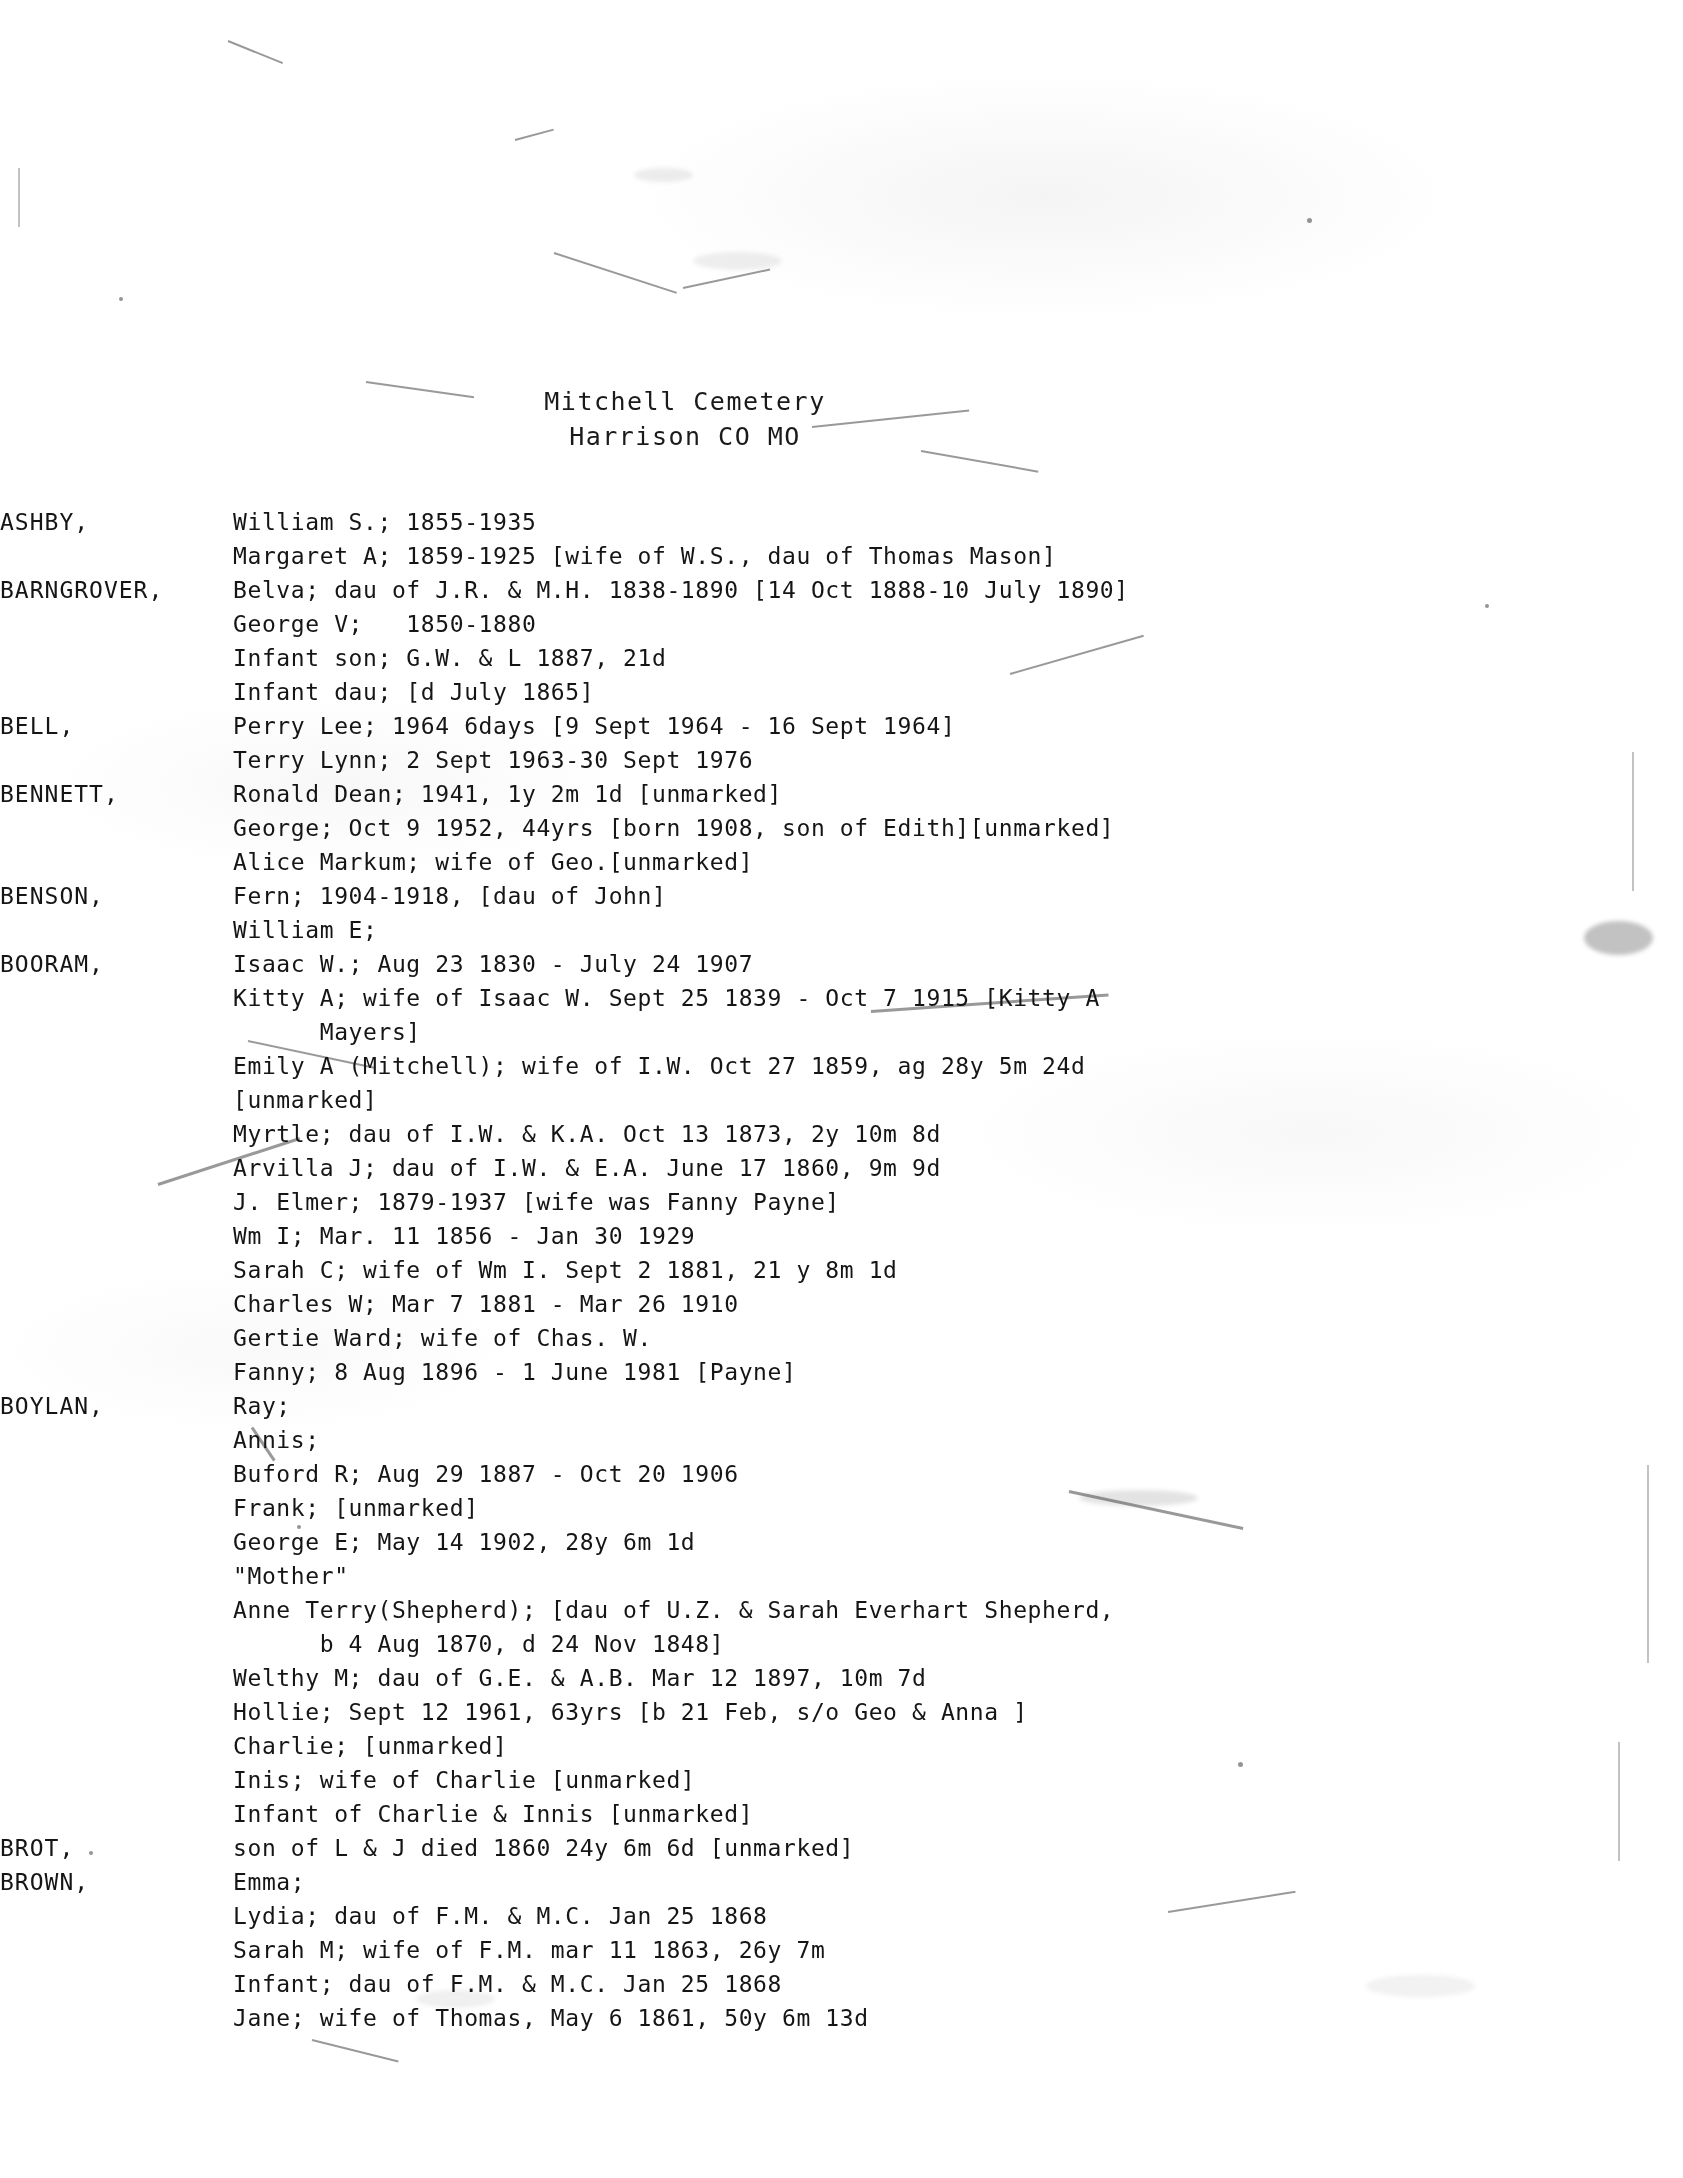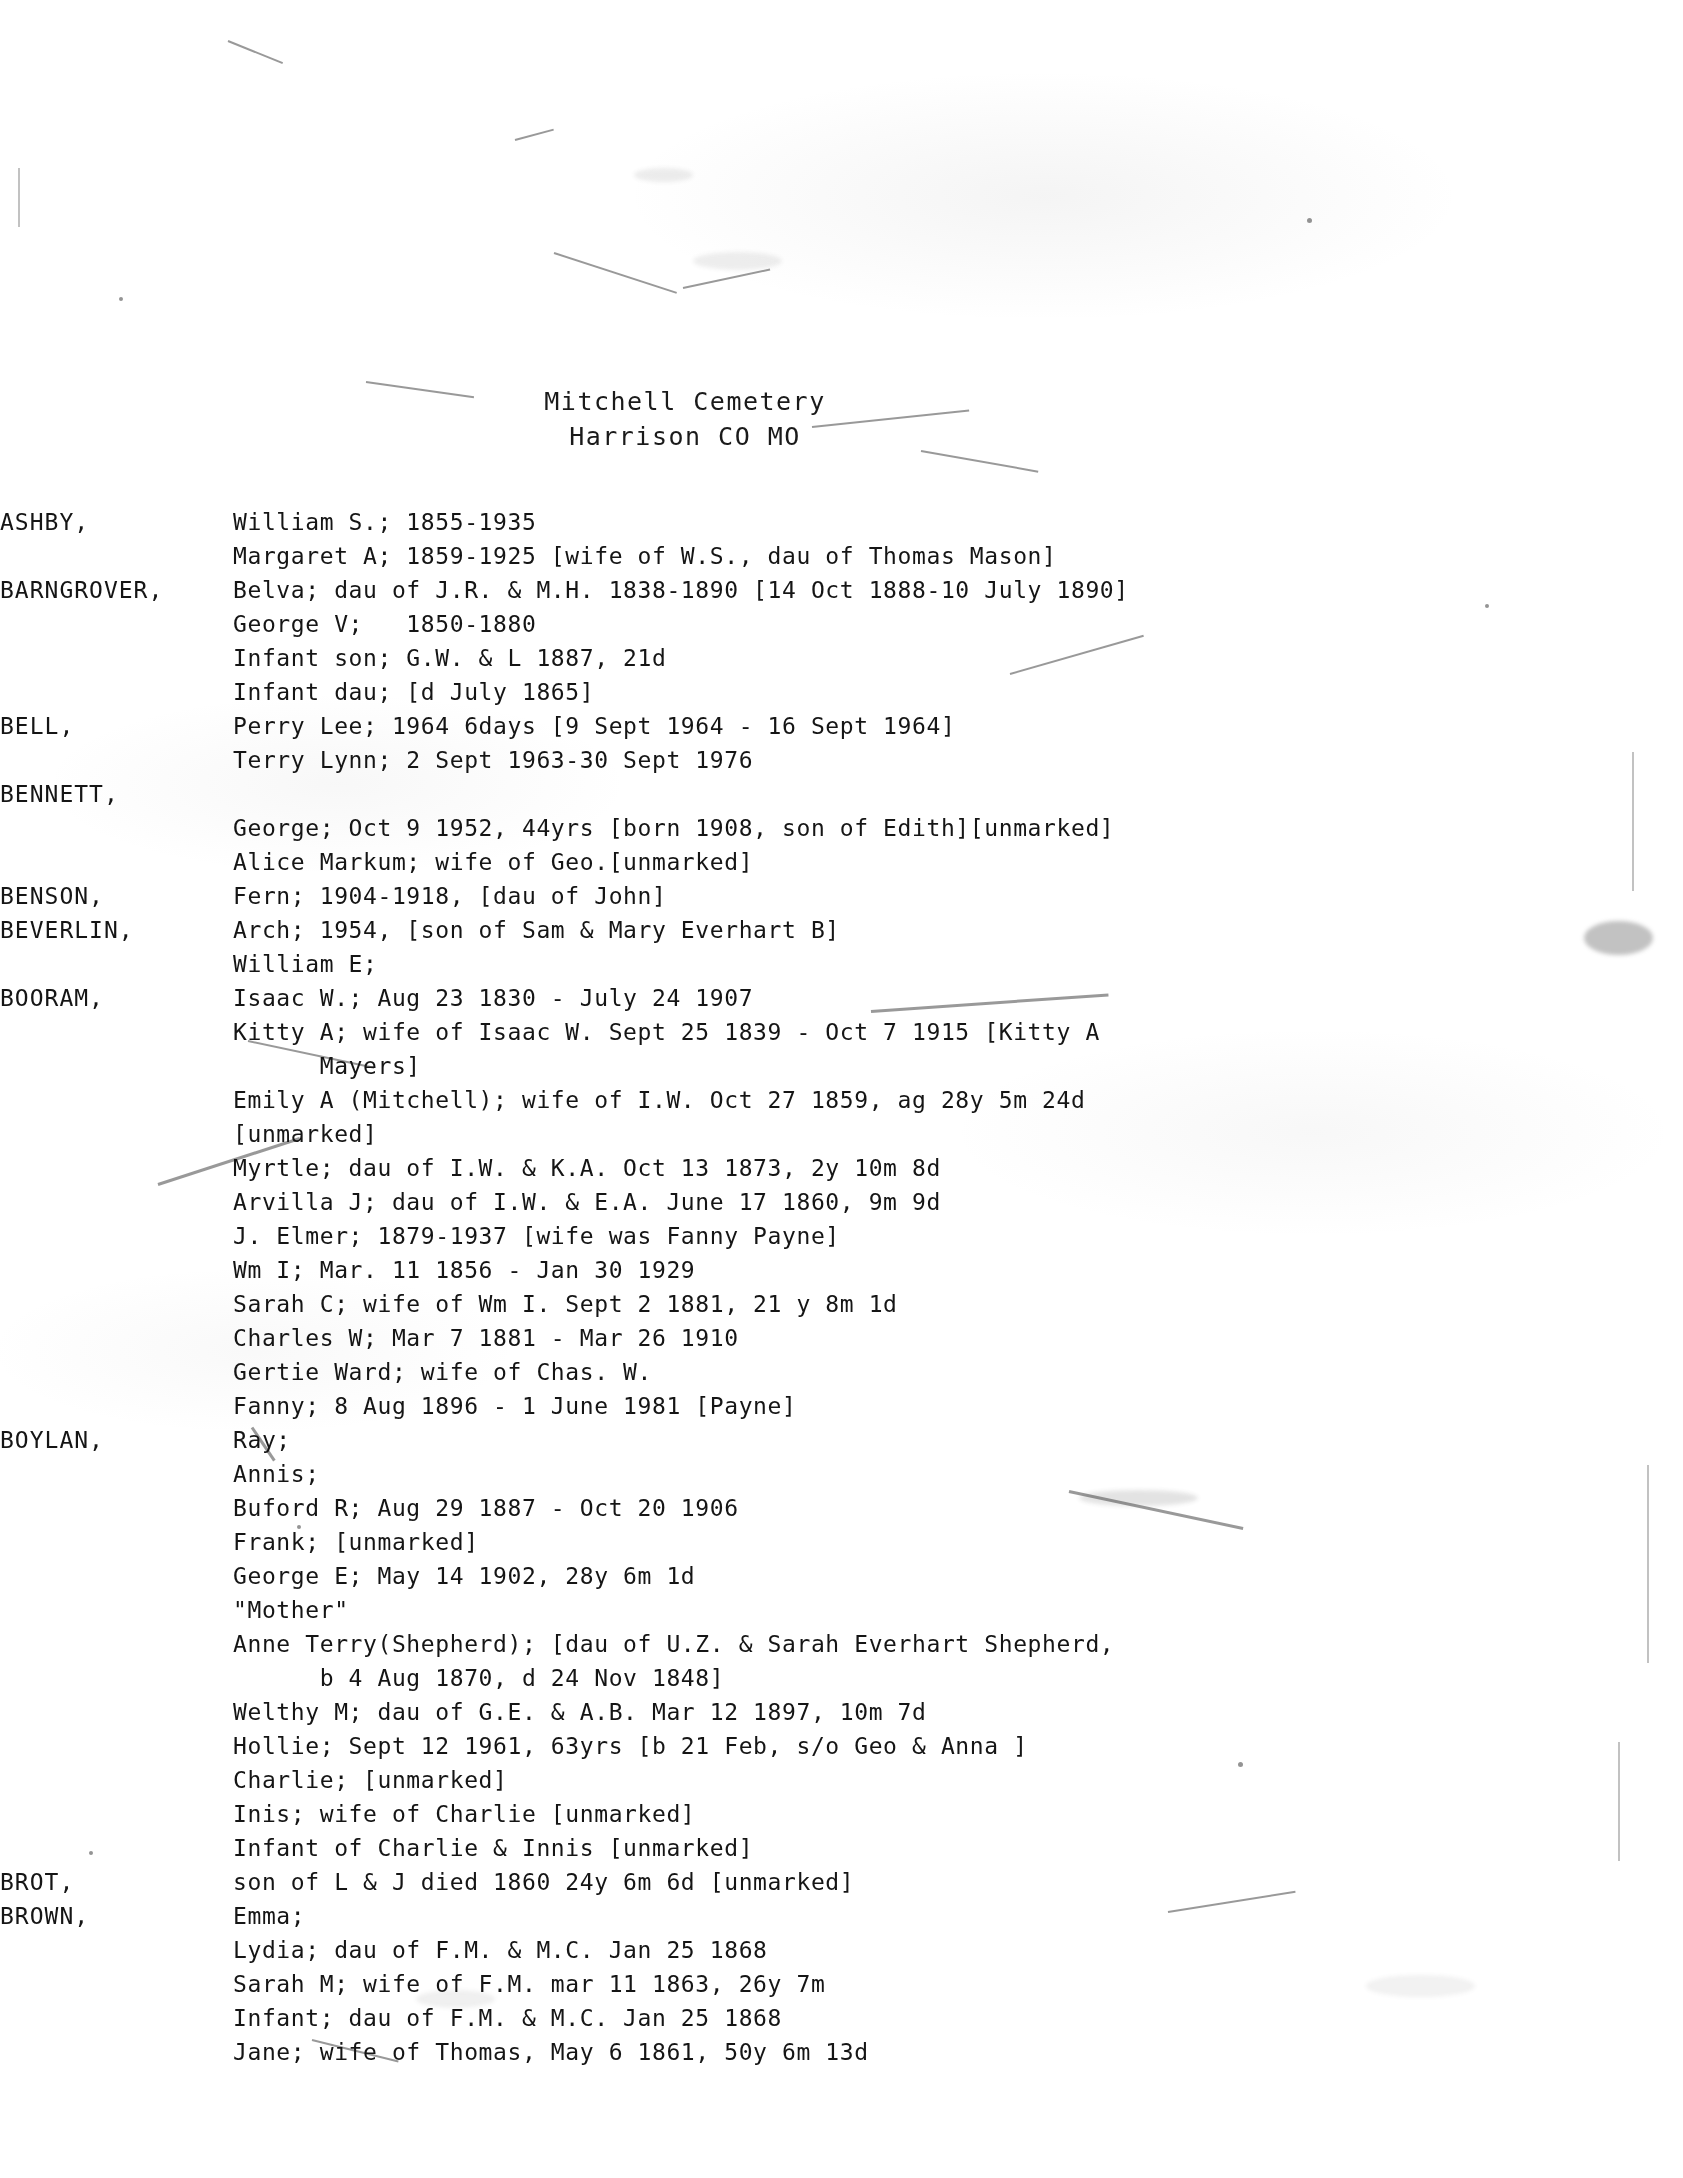--- a/index.html
+++ b/index.html
@@ -138,25 +138,24 @@
 
   <div class="doc-body" id="entries">
       <div class="entry-row"><div class="surname-col">ASHBY,</div><div class="detail-col">William S.; 1855-1935</div></div>
       <div class="entry-row"><div class="surname-col"></div><div class="detail-col">Margaret A; 1859-1925 [wife of W.S., dau of Thomas Mason]</div></div>
       <div class="entry-row"><div class="surname-col">BARNGROVER,</div><div class="detail-col">Belva; dau of J.R. &amp; M.H. 1838-1890 [14 Oct 1888-10 July 1890]</div></div>
       <div class="entry-row"><div class="surname-col"></div><div class="detail-col">George V;   1850-1880</div></div>
       <div class="entry-row"><div class="surname-col"></div><div class="detail-col">Infant son; G.W. &amp; L 1887, 21d</div></div>
       <div class="entry-row"><div class="surname-col"></div><div class="detail-col">Infant dau; [d July 1865]</div></div>
       <div class="entry-row"><div class="surname-col">BELL,</div><div class="detail-col">Perry Lee; 1964 6days [9 Sept 1964 - 16 Sept 1964]</div></div>
       <div class="entry-row"><div class="surname-col"></div><div class="detail-col">Terry Lynn; 2 Sept 1963-30 Sept 1976</div></div>
-      <div class="entry-row"><div class="surname-col">BENNETT,</div></div>
+      <div class="entry-row"><div class="surname-col">BENNETT,</div><div class="detail-col">Ronald Dean; 1941, 1y 2m 1d [unmarked]</div></div>
       <div class="entry-row"><div class="surname-col"></div><div class="detail-col">George; Oct 9 1952, 44yrs [born 1908, son of Edith][unmarked]</div></div>
       <div class="entry-row"><div class="surname-col"></div><div class="detail-col">Alice Markum; wife of Geo.[unmarked]</div></div>
       <div class="entry-row"><div class="surname-col">BENSON,</div><div class="detail-col">Fern; 1904-1918, [dau of John]</div></div>
-      <div class="entry-row"><div class="surname-col">BEVERLIN,</div><div class="detail-col">Arch; 1954, [son of Sam &amp; Mary Everhart B]</div></div>
       <div class="entry-row"><div class="surname-col"></div><div class="detail-col">William E;</div></div>
       <div class="entry-row"><div class="surname-col">BOORAM,</div><div class="detail-col">Isaac W.; Aug 23 1830 - July 24 1907</div></div>
       <div class="entry-row"><div class="surname-col"></div><div class="detail-col">Kitty A; wife of Isaac W. Sept 25 1839 - Oct 7 1915 [Kitty A</div></div>
       <div class="entry-row"><div class="surname-col"></div><div class="detail-col">      Mayers]</div></div>
       <div class="entry-row"><div class="surname-col"></div><div class="detail-col">Emily A (Mitchell); wife of I.W. Oct 27 1859, ag 28y 5m 24d</div></div>
       <div class="entry-row"><div class="surname-col"></div><div class="detail-col">[unmarked]</div></div>
       <div class="entry-row"><div class="surname-col"></div><div class="detail-col">Myrtle; dau of I.W. &amp; K.A. Oct 13 1873, 2y 10m 8d</div></div>
       <div class="entry-row"><div class="surname-col"></div><div class="detail-col">Arvilla J; dau of I.W. &amp; E.A. June 17 1860, 9m 9d</div></div>
       <div class="entry-row"><div class="surname-col"></div><div class="detail-col">J. Elmer; 1879-1937 [wife was Fanny Payne]</div></div>
       <div class="entry-row"><div class="surname-col"></div><div class="detail-col">Wm I; Mar. 11 1856 - Jan 30 1929</div></div>

